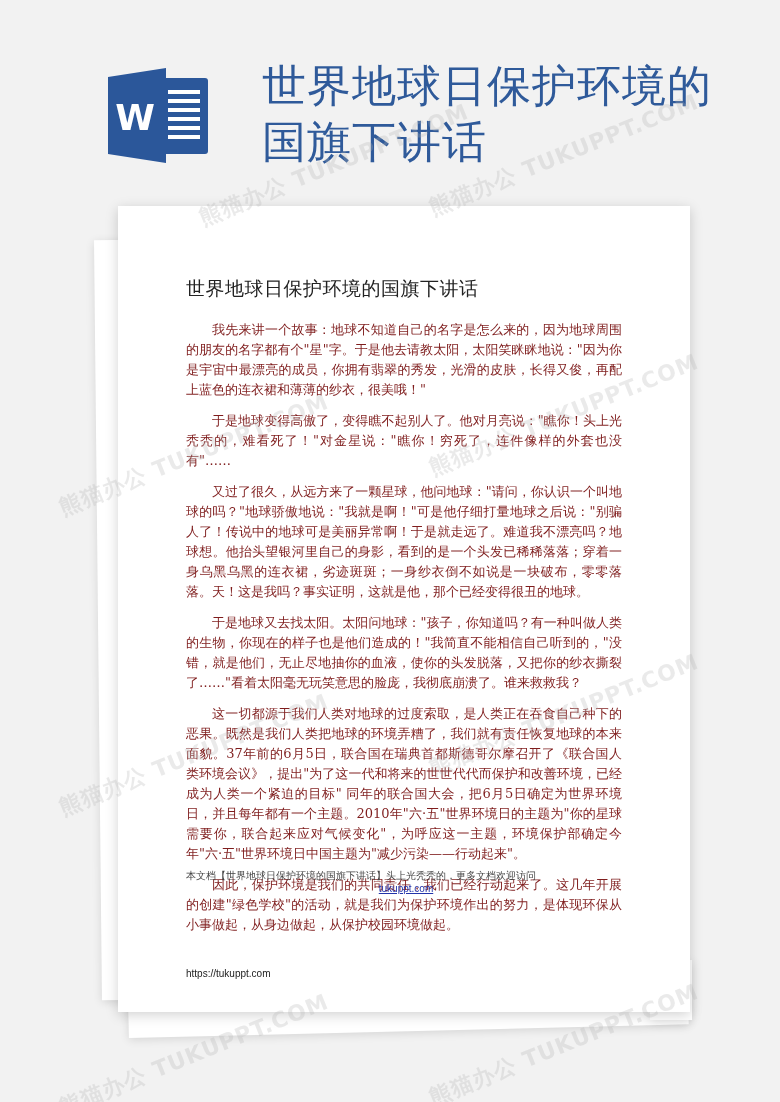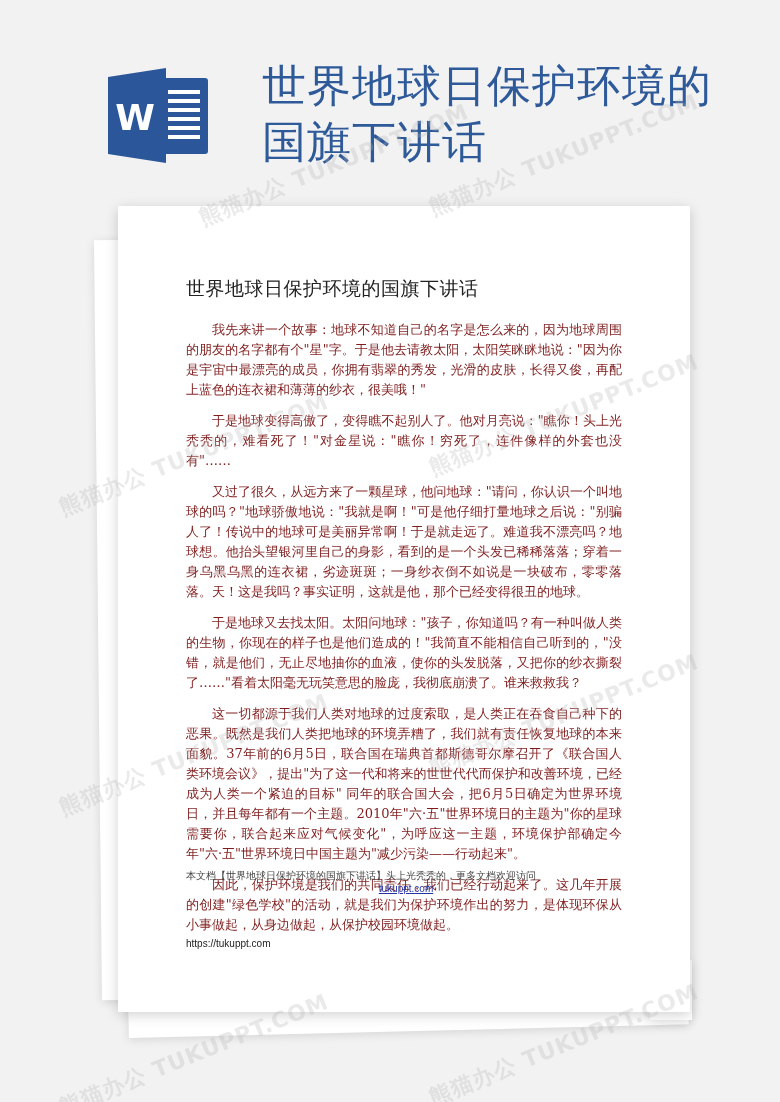--- a/index.html
+++ b/index.html
@@ -37,21 +37,21 @@
   }
   .footer-note {
     position: absolute; left: 68px; top: 663px; width: 440px;
     font-size: 10px; line-height: 13px; color: #444;
   }
   .footer-link {
     display: block; color: #2233aa; text-decoration: underline;
     font-family: "Liberation Sans", sans-serif; font-size: 10px; text-align: center;
   }
   .page-url {
-    position: absolute; left: 68px; top: 732px;
+    position: absolute; left: 68px; top: 762px;
     font-family: "Liberation Sans", sans-serif; font-size: 10px; color: #222;
   }
   .watermark {
     position: absolute; color: rgba(180,180,180,0.28);
     font-family: "DejaVu Sans", sans-serif; font-weight: bold; font-size: 22px;
     transform: rotate(-22deg); white-space: nowrap; pointer-events: none;
     letter-spacing: 1px;
   }
 </style>
 </head>

